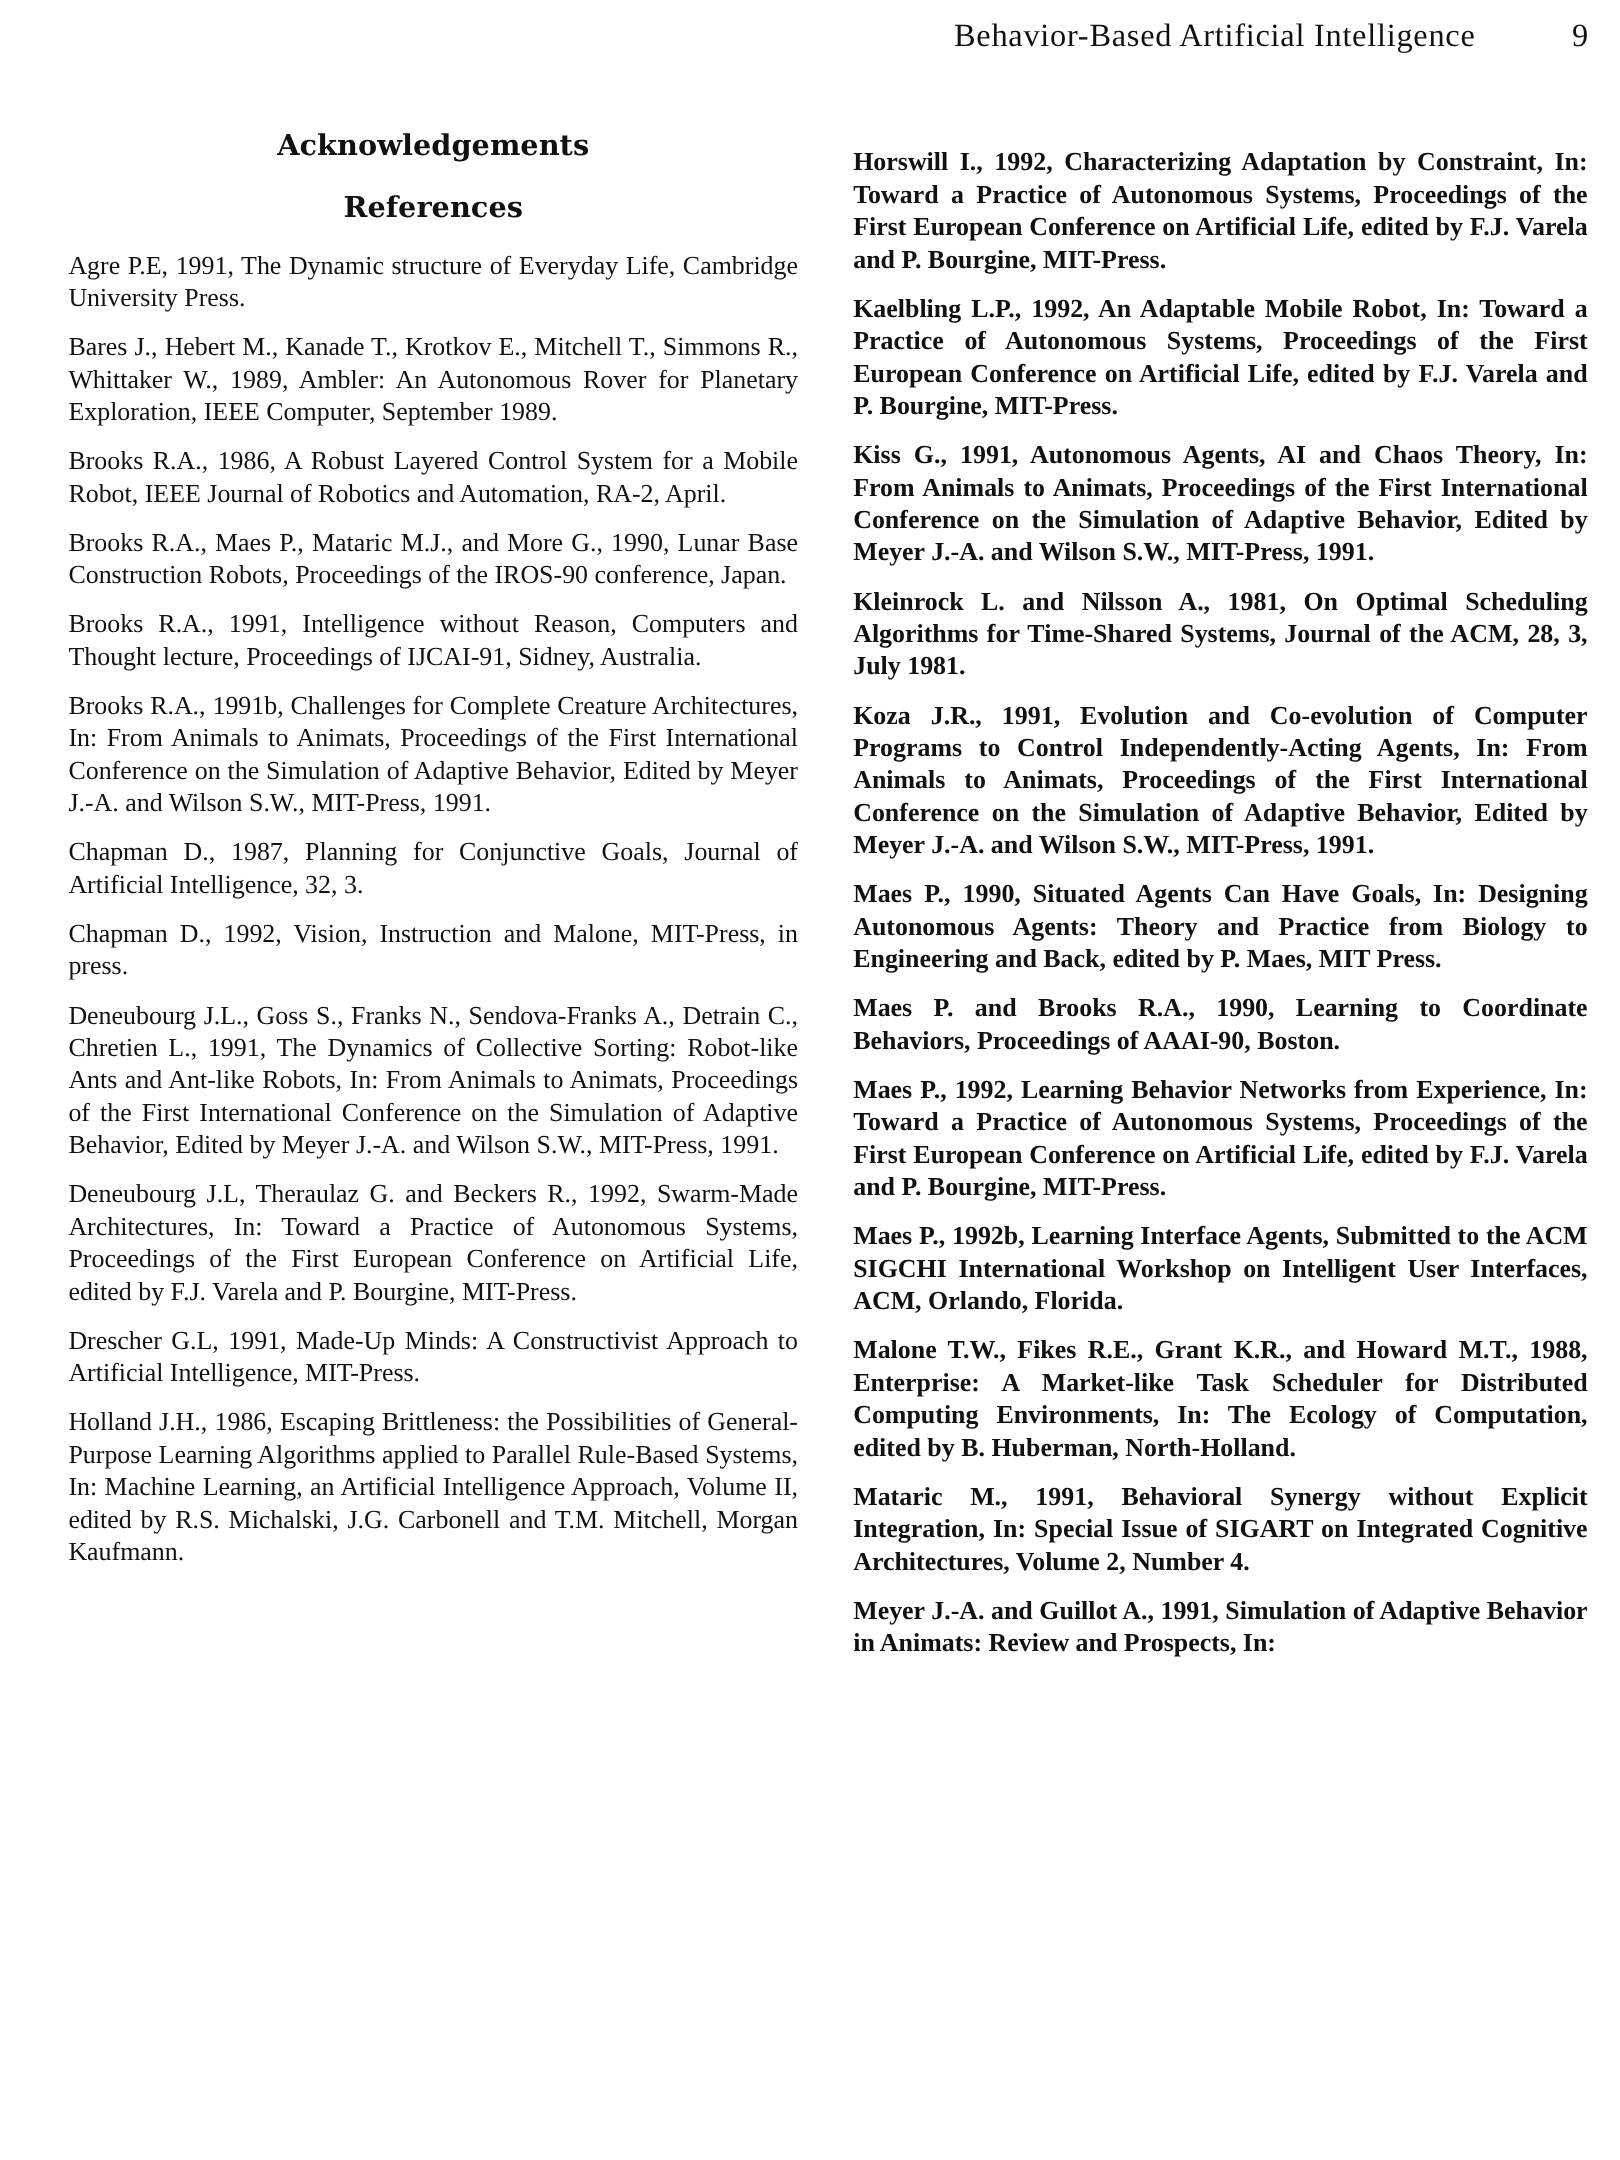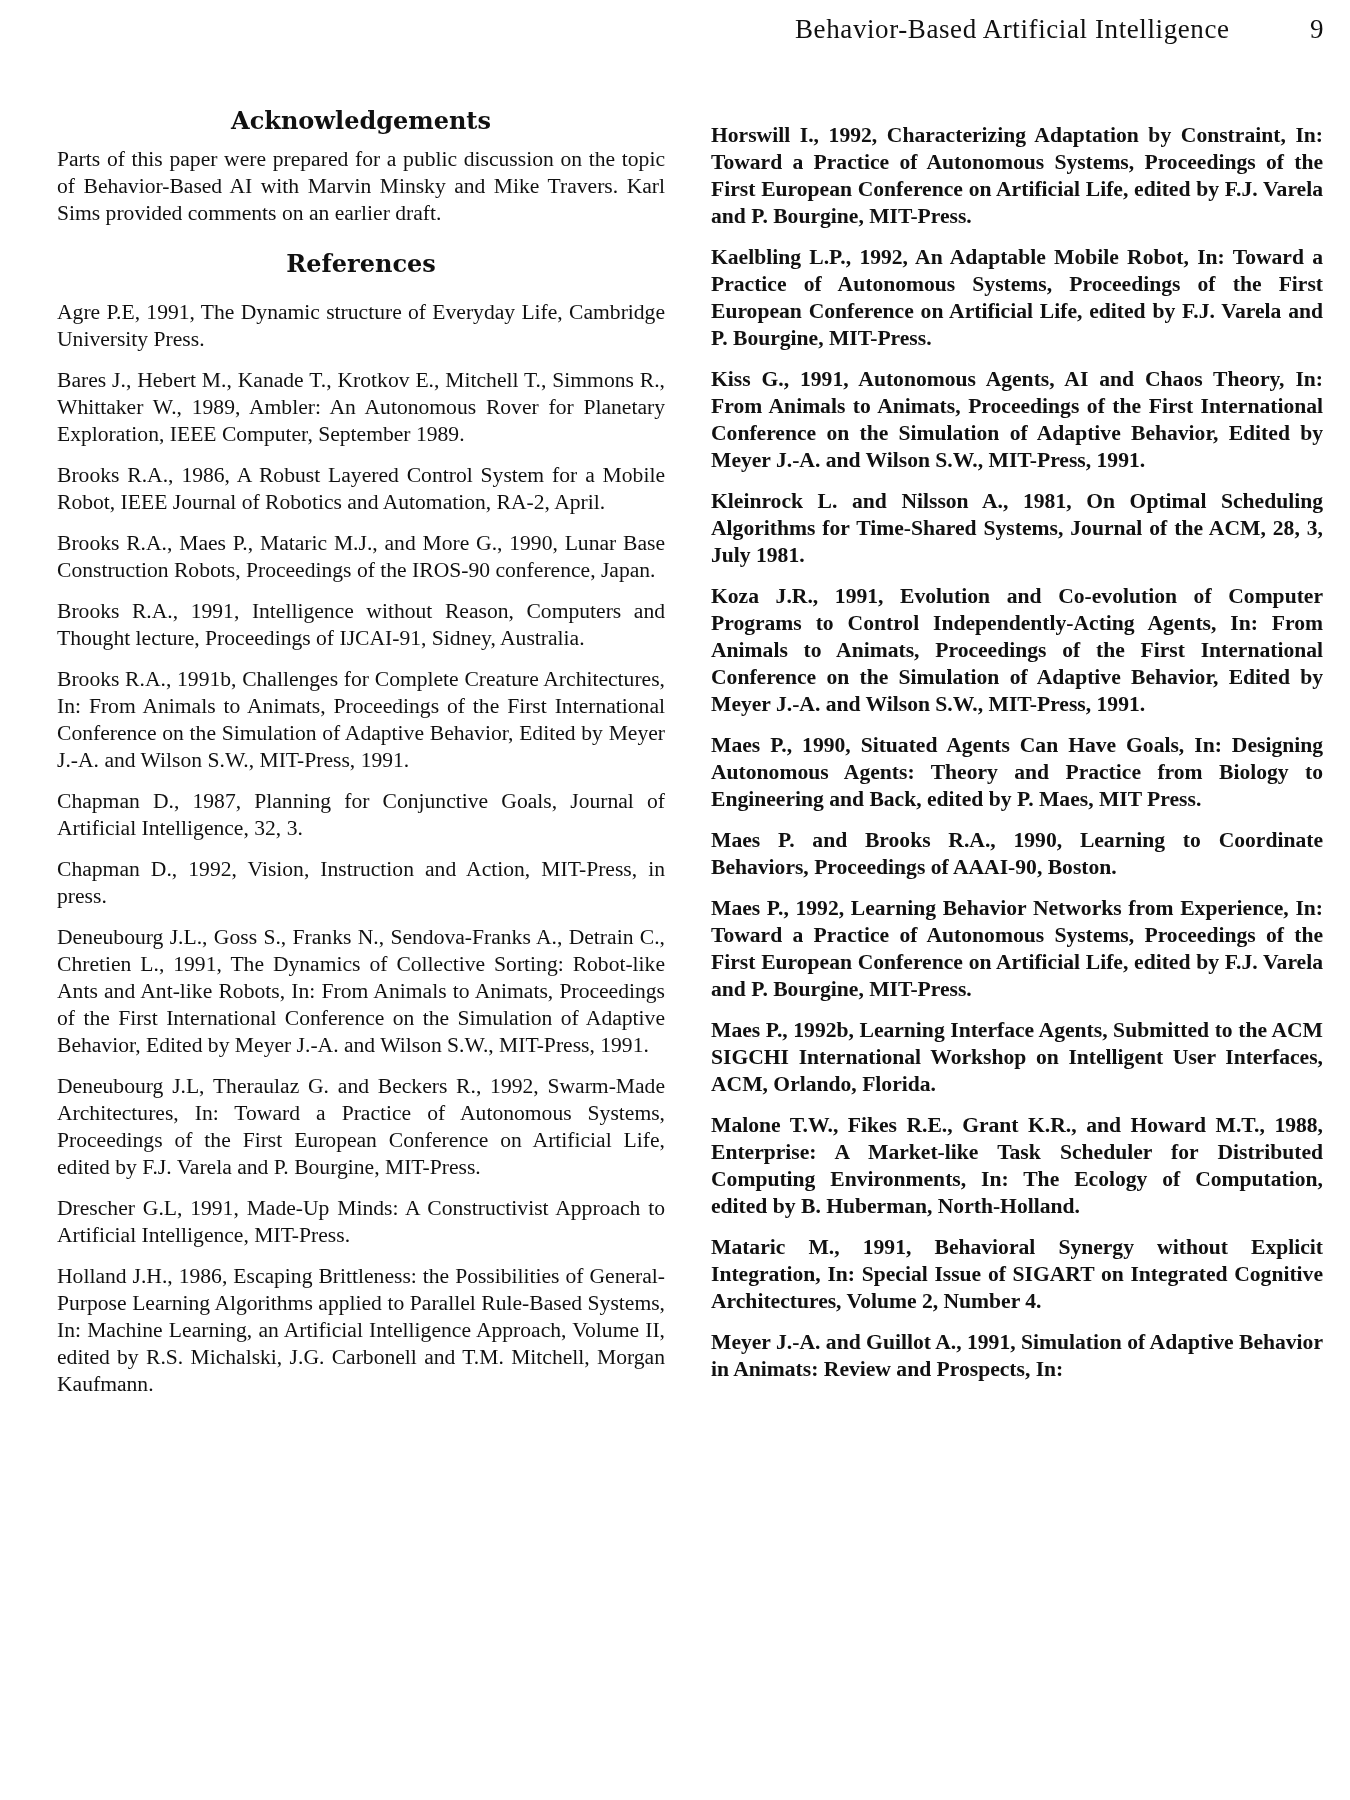--- a/index.html
+++ b/index.html
@@ -89,33 +89,32 @@
 </head>
 <body>
 
 <div class="running-header">
   <span class="title">Behavior-Based Artificial Intelligence</span>
   <span class="page-num">9</span>
 </div>
 
 <div class="column col-left">
   <h2 class="section-heading ack-heading">Acknowledgements</h2>
-  <p class="ack-text">Parts of this paper were prepared for a public discussion on the topic of Behavior-Based AI with Marvin Minsky and Mike Travers. Karl Sims provided comments on an earlier draft.</p>
 
   <h2 class="section-heading ref-heading">References</h2>
 
   <ul class="ref-list">
     <li class="ref-item">Agre P.E, 1991, The Dynamic structure of Everyday Life, Cambridge University Press.</li>
     <li class="ref-item">Bares J., Hebert M., Kanade T., Krotkov E., Mitchell T., Simmons R., Whittaker W., 1989, Ambler: An Au­tonomous Rover for Planetary Exploration, IEEE Com­puter, September 1989.</li>
     <li class="ref-item">Brooks R.A., 1986, A Robust Layered Control System for a Mobile Robot, IEEE Journal of Robotics and Au­tomation, RA-2, April.</li>
     <li class="ref-item">Brooks R.A., Maes P., Mataric M.J., and More G., 1990, Lunar Base Construction Robots, Proceedings of the IROS-90 conference, Japan.</li>
     <li class="ref-item">Brooks R.A., 1991, Intelligence without Reason, Com­puters and Thought lecture, Proceedings of IJCAI-91, Sidney, Australia.</li>
     <li class="ref-item">Brooks R.A., 1991b, Challenges for Complete Creature Architectures, In: From Animals to Animats, Proceed­ings of the First International Conference on the Simu­lation of Adaptive Behavior, Edited by Meyer J.-A. and Wilson S.W., MIT-Press, 1991.</li>
     <li class="ref-item">Chapman D., 1987, Planning for Conjunctive Goals, Journal of Artificial Intelligence, 32, 3.</li>
-    <li class="ref-item">Chapman D., 1992, Vision, Instruction and Action, MIT-Press, in press.</li>
+    <li class="ref-item">Chapman D., 1992, Vision, Instruction and Malone, MIT-Press, in press.</li>
     <li class="ref-item">Deneubourg J.L., Goss S., Franks N., Sendova-Franks A., Detrain C., Chretien L., 1991, The Dynamics of Col­lective Sorting: Robot-like Ants and Ant-like Robots, In: From Animals to Animats, Proceedings of the First International Conference on the Simulation of Adaptive Behavior, Edited by Meyer J.-A. and Wilson S.W., MIT-Press, 1991.</li>
     <li class="ref-item">Deneubourg J.L, Theraulaz G. and Beckers R., 1992, Swarm-Made Architectures, In: Toward a Practice of Autonomous Systems, Proceedings of the First Euro­pean Conference on Artificial Life, edited by F.J. Varela and P. Bourgine, MIT-Press.</li>
     <li class="ref-item">Drescher G.L, 1991, Made-Up Minds: A Constructivist Approach to Artificial Intelligence, MIT-Press.</li>
     <li class="ref-item">Holland J.H., 1986, Escaping Brittleness: the Possibili­ties of General-Purpose Learning Algorithms applied to Parallel Rule-Based Systems, In: Machine Learning, an Artificial Intelligence Approach, Volume II, edited by R.S. Michalski, J.G. Carbonell and T.M. Mitchell, Mor­gan Kaufmann.</li>
   </ul>
 </div>
 
 <div class="column col-right">
   <ul class="ref-list">
     <li class="ref-item">Horswill I., 1992, Characterizing Adaptation by Con­straint, In: Toward a Practice of Autonomous Systems, Proceedings of the First European Conference on Arti­ficial Life, edited by F.J. Varela and P. Bourgine, MIT-Press.</li>

